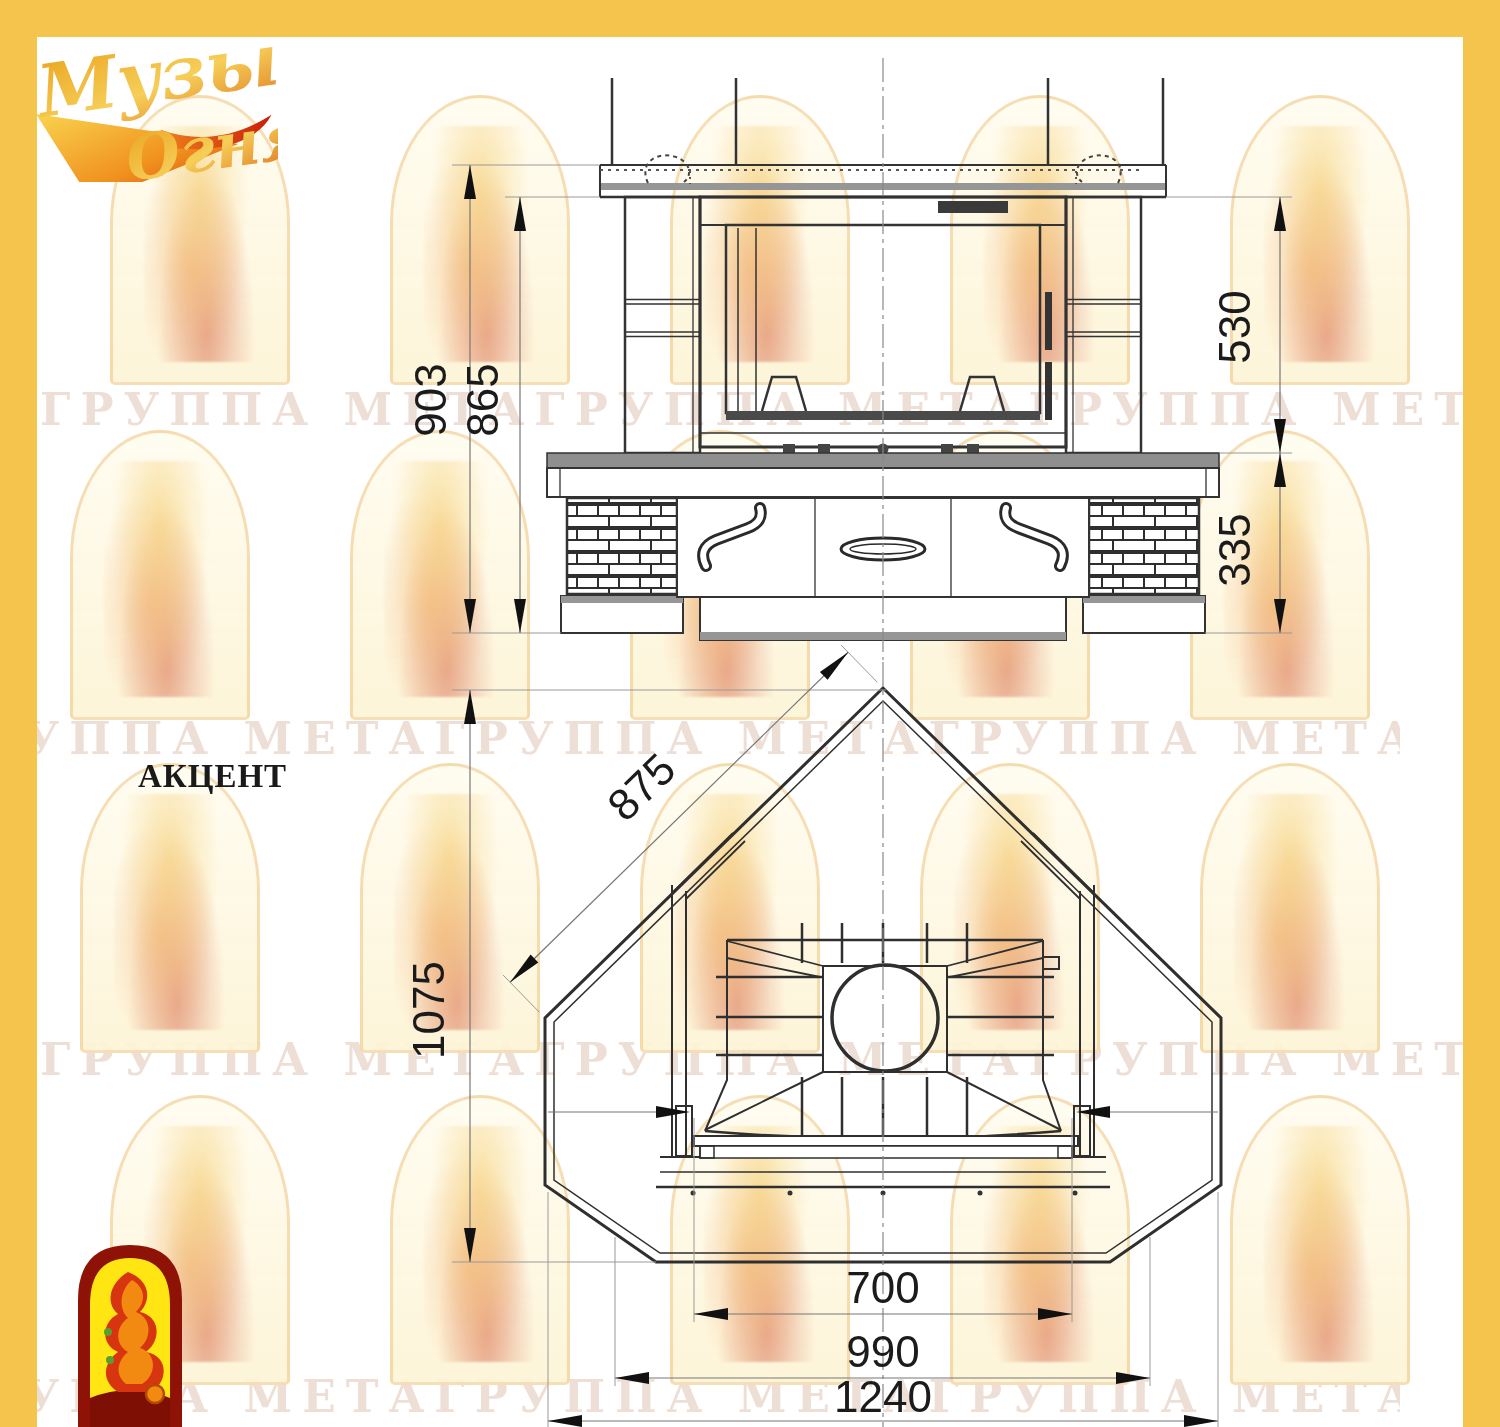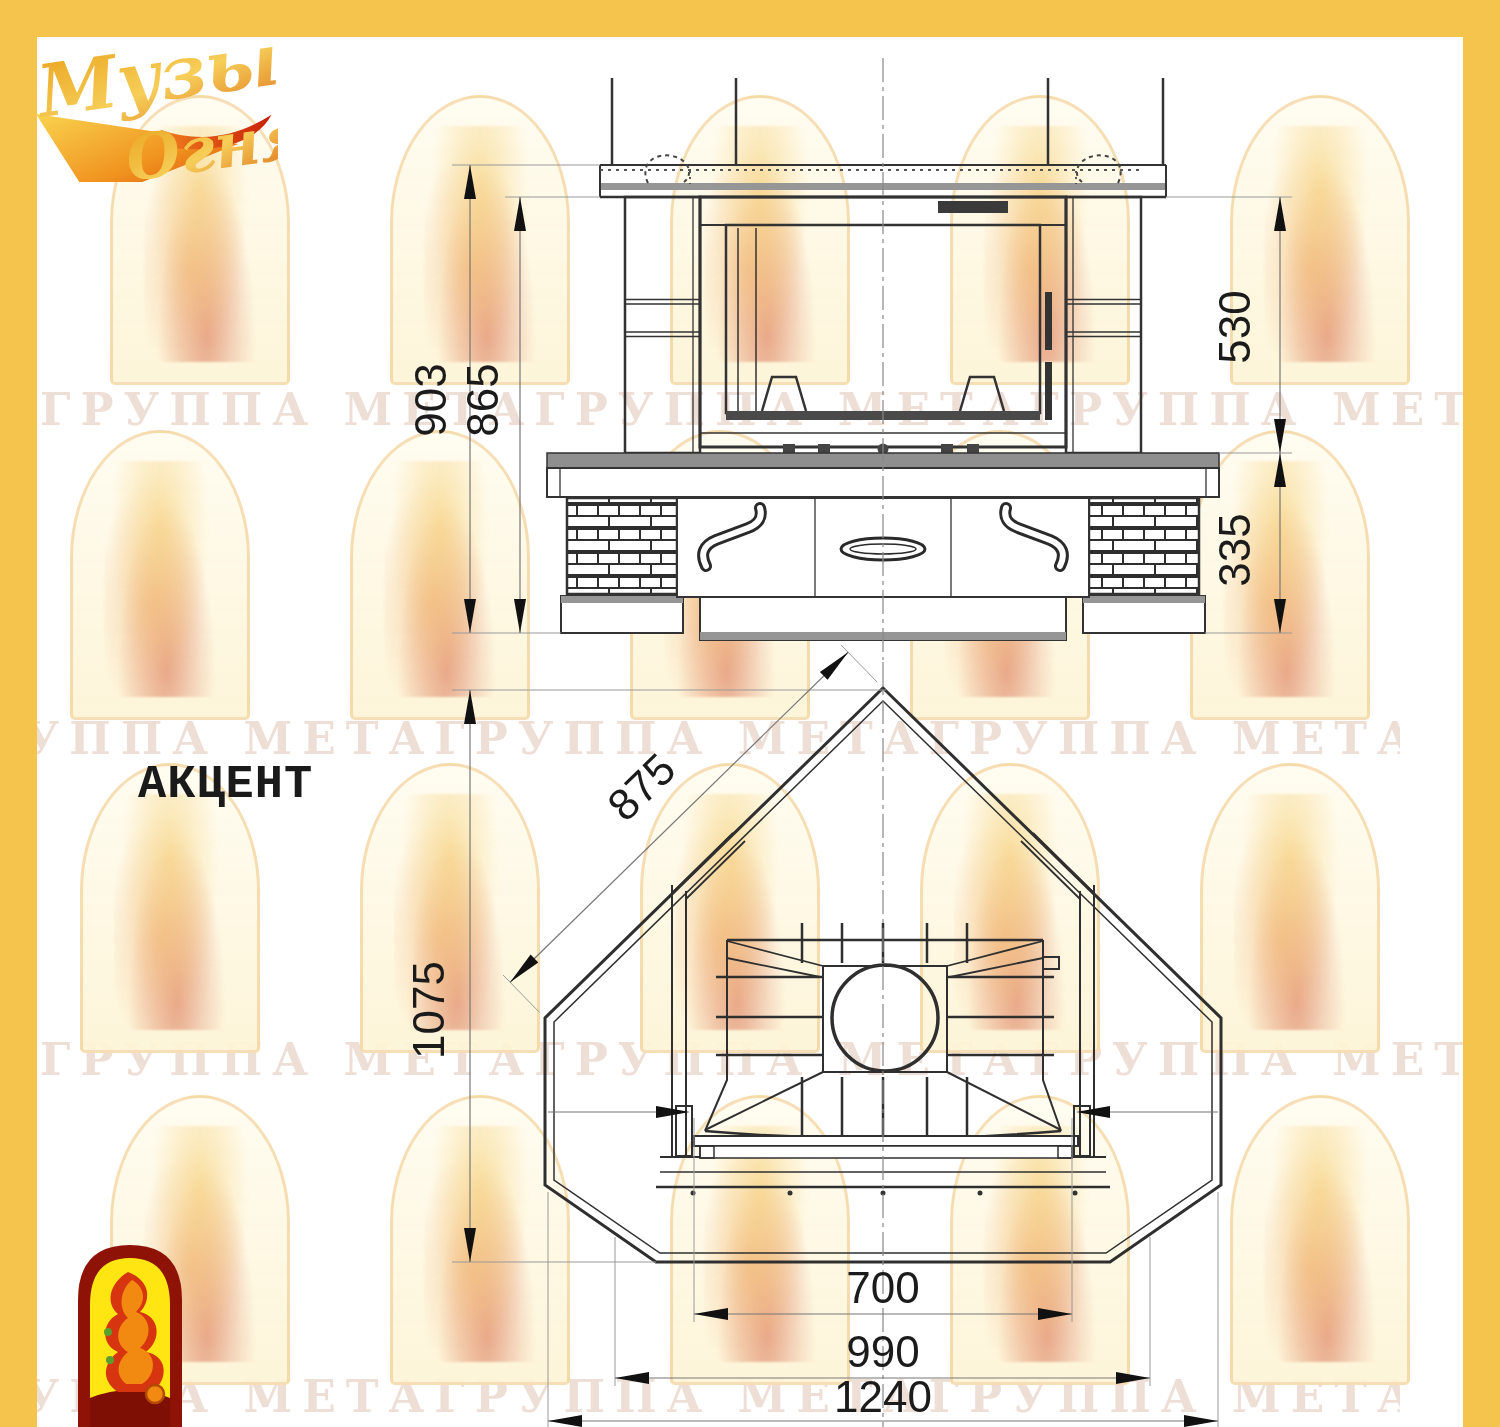--- a/index.html
+++ b/index.html
@@ -21,21 +21,21 @@
         radial-gradient(ellipse at 42% 60%, rgba(238,152,80,0.42), rgba(238,152,80,0) 60%),
         radial-gradient(ellipse at 56% 88%, rgba(200,60,35,0.4), rgba(200,60,35,0) 55%);
       filter:blur(1px);}
   .wm-text{position:absolute;white-space:nowrap;overflow:hidden;width:1460px;
       font-family:"DejaVu Serif", serif;font-weight:bold;font-size:44px;letter-spacing:10px;
       color:rgba(199,150,118,0.30);}
   
   #drawing{position:absolute;left:0;top:0;z-index:3;}
   
   #model-label{position:absolute;left:138px;top:758px;z-index:4;
-      font-family:Liberation Mono, monospace;font-weight:bold;font-size:47px;
+      font-family:Liberation Serif, serif;font-weight:bold;font-size:33px;
       letter-spacing:1px;color:#1a1a1a;}
   #logo-top{position:absolute;left:8px;top:2px;z-index:4;}
   #logo-bottom{position:absolute;left:70px;top:1236px;z-index:4;}
 </style>
 </head>
 <body>
 
 <div id="watermark">
   <div class="wm-text" style="left:40px;top:384px;">ГРУППА МЕТАГРУППА МЕТАГРУППА МЕТАГРУППА МЕТА</div>
   <div class="wm-text" style="left:-60px;top:713px;">ГРУППА МЕТАГРУППА МЕТАГРУППА МЕТАГРУППА МЕТА</div>

